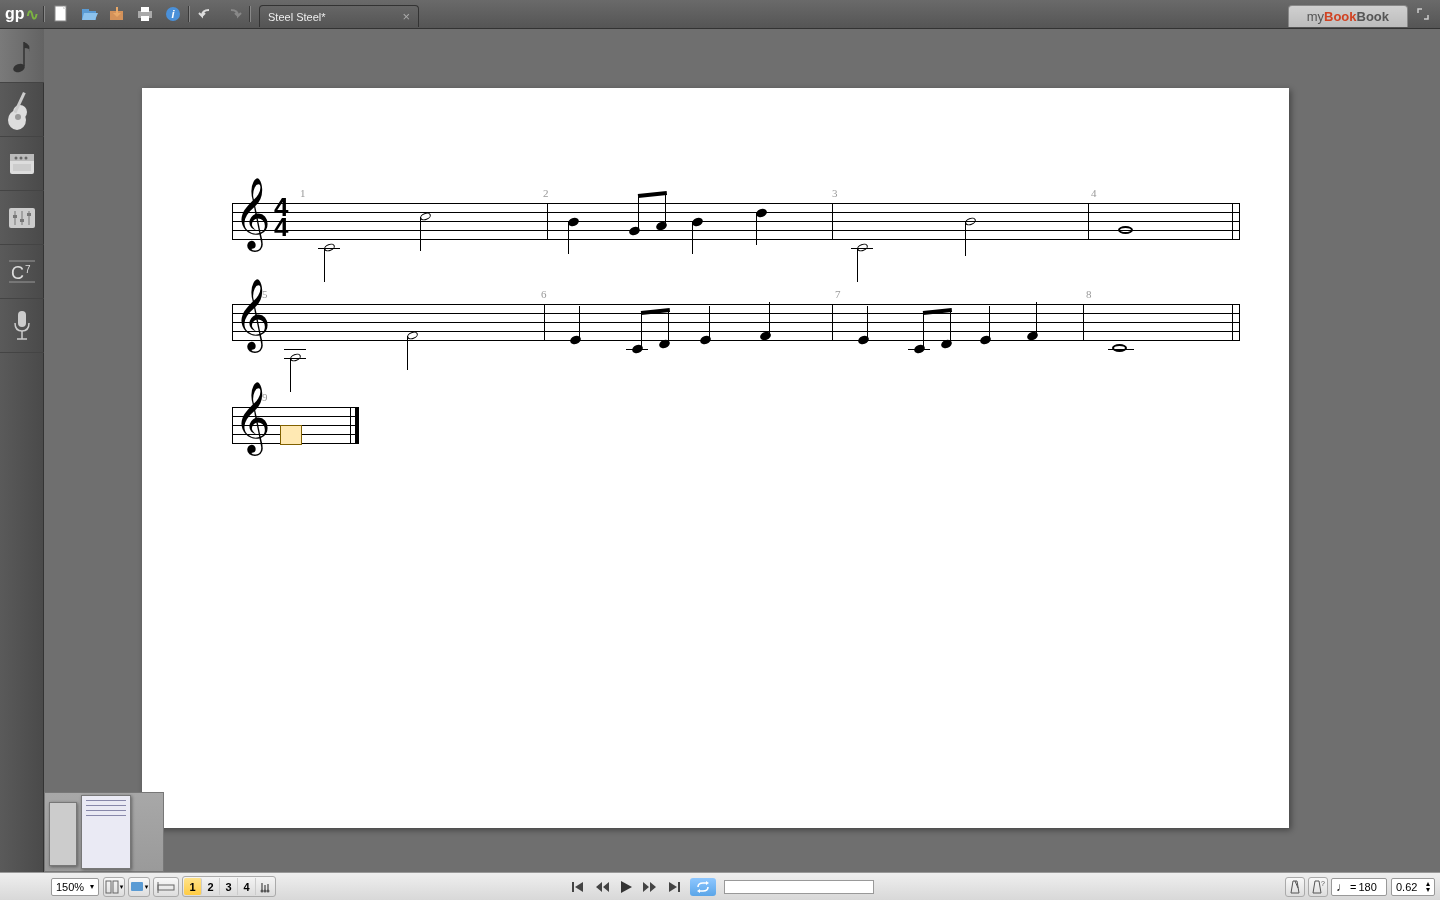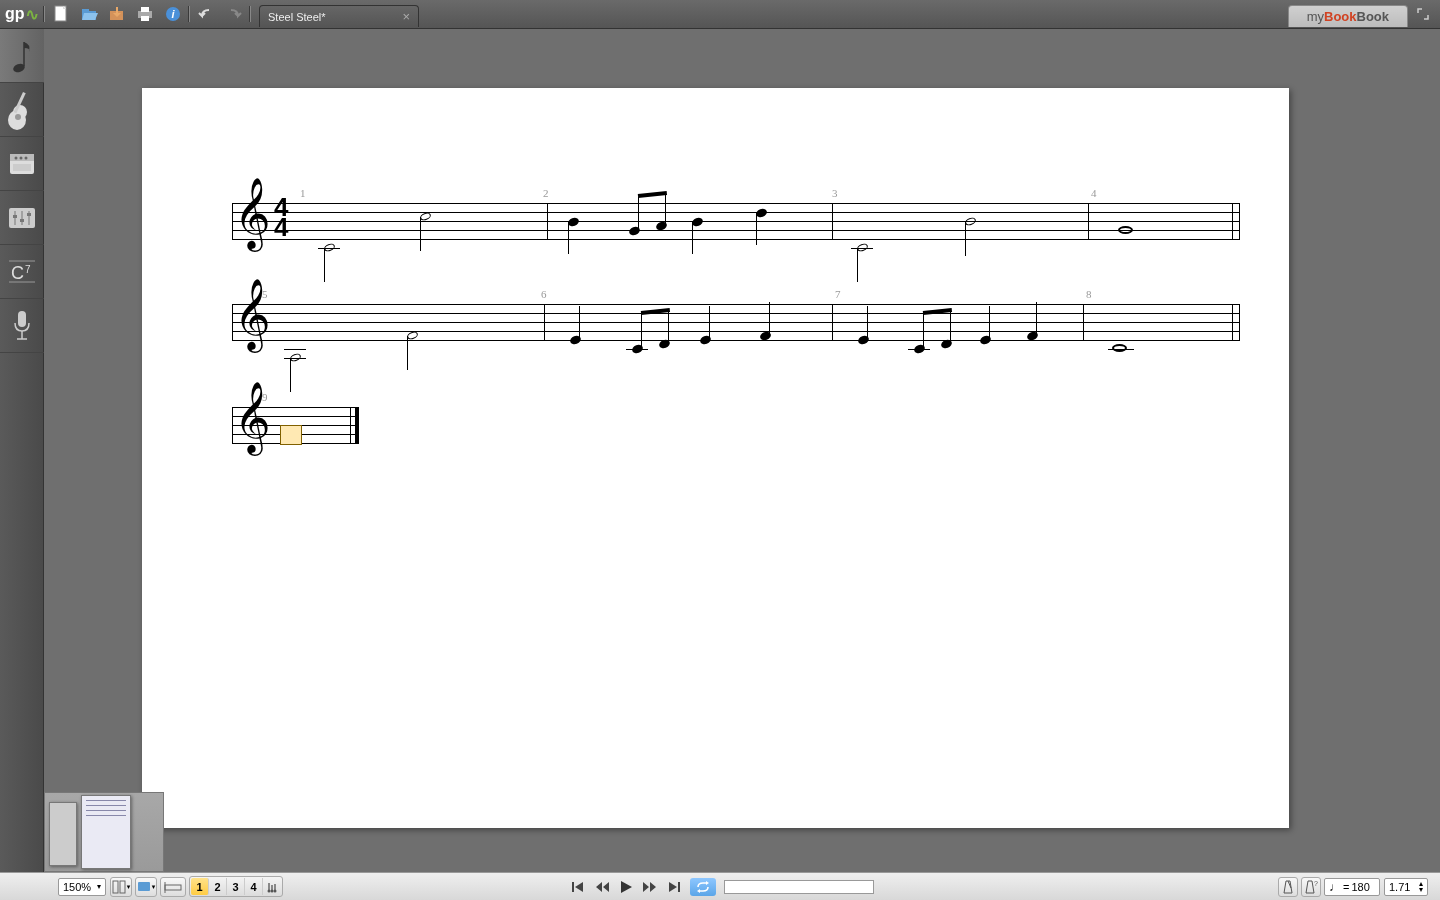--- a/index.html
+++ b/index.html
@@ -52,21 +52,21 @@
 .stem { position: absolute; width: 1.3px; background: #000; }
 .beam { position: absolute; height: 4px; background: #000; }
 .cursor-box { position: absolute; width: 22px; height: 20px; background: #ffe9b3; border: 1.5px solid #806000; }
 
 
 .thumbs { position: absolute; left: 0; bottom: 0; height: 80px; background: linear-gradient(#a8a8a8, #9a9a9a); width: 120px; display: flex; align-items: center; padding: 2px; border: 1px solid #777; }
 .thumb-stack { position:relative; width:90px; height:72px; margin-left:20px; }
 .thumb-pg { position:absolute; background:#e6e6f0; border:1px solid #777; box-shadow: 1px 1px 3px rgba(0,0,0,0.4); }
 
 
-.bottombar { position: absolute; left: 0; right: 0; bottom: 0; height: 28px; background: linear-gradient(#efefef, #d8d8d8); border-top: 1px solid #999; display: flex; align-items: center; padding: 0 8px; }
+.bottombar { position: absolute; left: 0; right: 0; bottom: 0; height: 28px; background: linear-gradient(#efefef, #d8d8d8); border-top: 1px solid #999; display: flex; align-items: center; padding: 0 1px; }
 .bb-box { height: 18px; background: #fff; border: 1px solid #999; border-radius: 2px; display: flex; align-items: center; padding: 0 4px; font-size: 11px; margin-right: 4px; }
 .bb-btn { width: 22px; height: 20px; background: linear-gradient(#f8f8f8,#ddd); border:1px solid #aaa; border-radius:3px; display:flex; align-items:center; justify-content:center; margin-right: 3px; cursor:pointer; font-size:11px; }
 .bb-group { display:flex; background: linear-gradient(#f4f4f4,#dcdcdc); border:1px solid #aaa; border-radius:3px; padding:1px; margin-right:4px; }
 .bb-group .seg { width:18px; height:17px; display:flex; align-items:center; justify-content:center; font-size:11px; font-weight:bold; border-right:1px solid #ccc; cursor:pointer; }
 .bb-group .seg:last-child { border-right:none; }
 .bb-group .seg.active { background: linear-gradient(#ffe28a,#ffcc44); border-radius:2px; }
 
 .transport { position: absolute; left: 50%; transform: translateX(-50%); display: flex; align-items: center; }
 .trans-btn { width: 24px; height: 20px; display:flex; align-items:center; justify-content:center; cursor:pointer; color:#444; }
 .loop-btn { background: linear-gradient(#8ec7ff,#5aa5e8); border-radius:3px; width:26px; height:18px; margin-left:4px; color:#fff; display:flex; align-items:center; justify-content:center; }
@@ -438,17 +438,17 @@
           <path d="M4 2 L8 2 L10 14 L2 14 Z" fill="none" stroke="#555"></path>
           <text x="10" y="7" font-size="7" fill="#555">?</text>
         </svg>
     </div>
     <div class="bb-box" style="width:56px;">
       <span style="font-size:12px;">♩</span>
       <span style="margin:0 2px;">=</span>
       <span>180</span>
     </div>
     <div class="bb-box" style="width:44px; justify-content:space-between;">
-      <span>1.71</span>
+      <span>0.62</span>
       <span style="font-size:8px; line-height:6px;">▴<br>▾</span>
     </div>
   </div>
 </div>
 
 </body></html>

